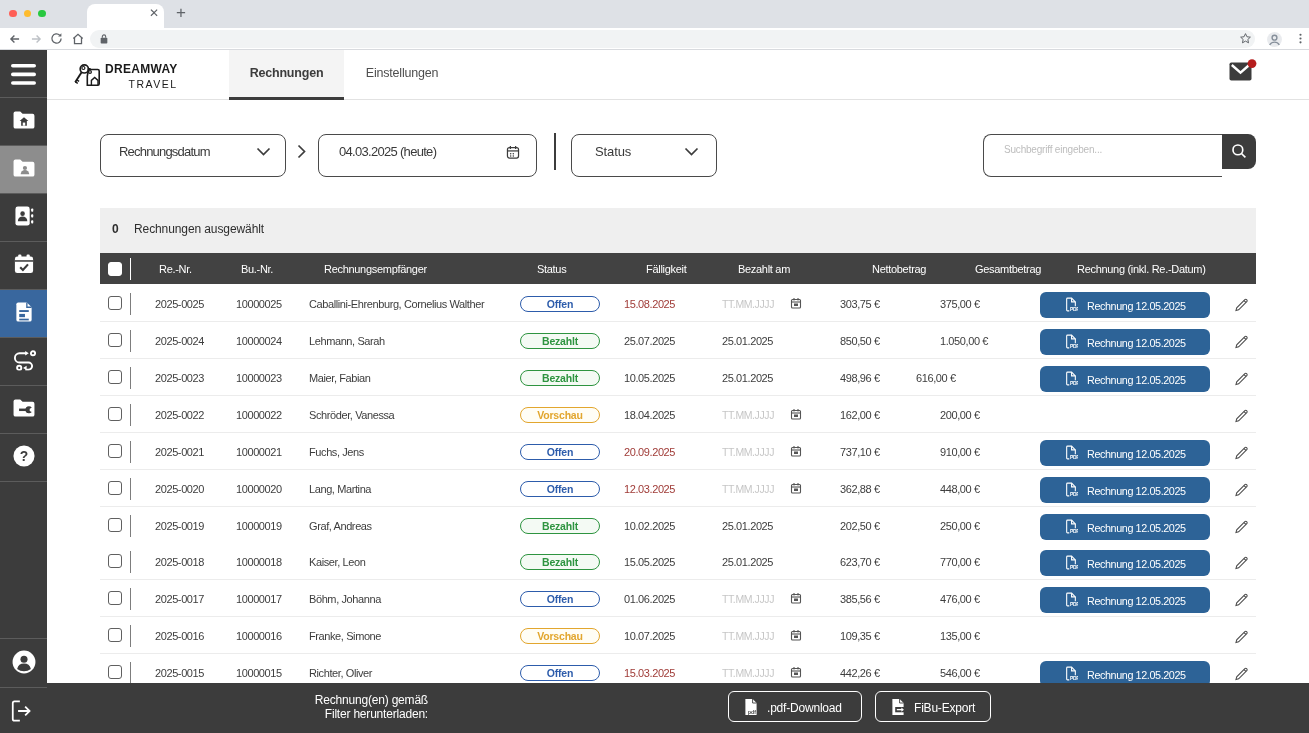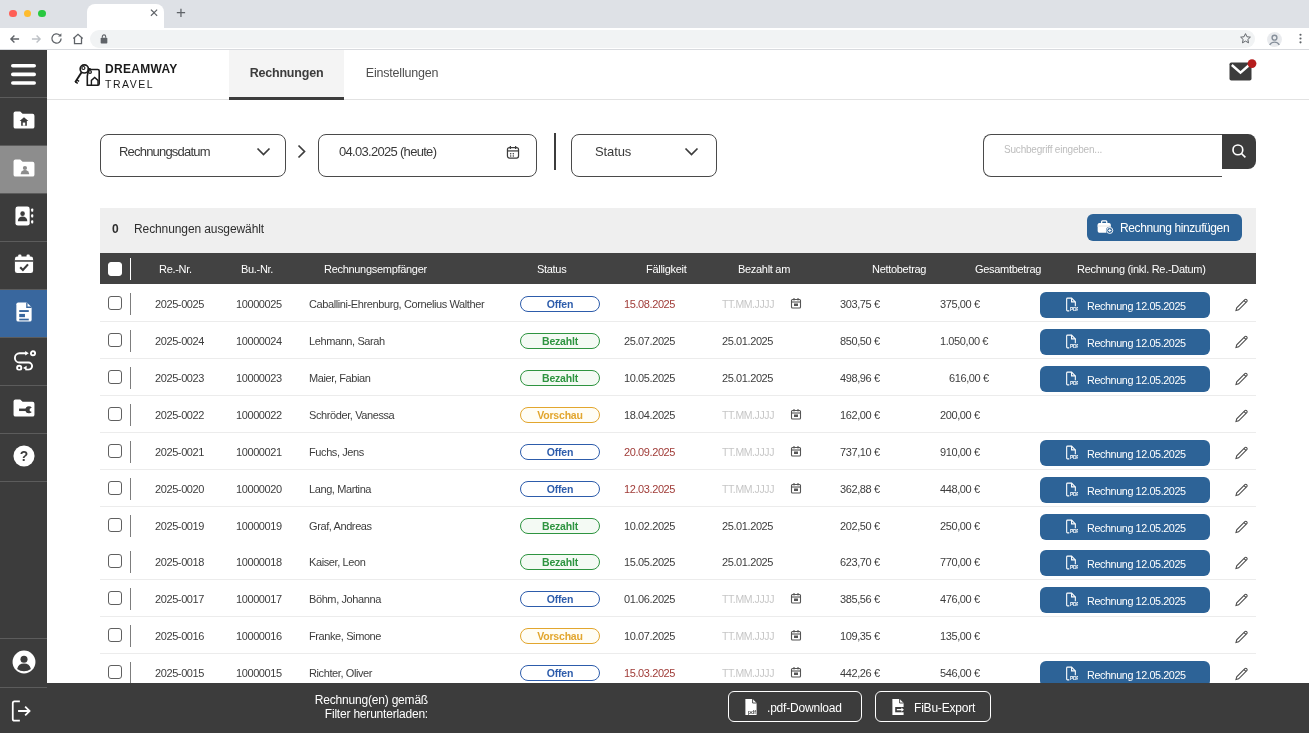--- a/index.html
+++ b/index.html
@@ -14,21 +14,21 @@
   #newtab { position:absolute; left:176px; top:3px; color:#5f6368; font-size:17px; font-weight:400; }
   #addrbar { position:absolute; left:0; top:28px; width:1309px; height:22px; background:#fff; border-bottom:1px solid #d8dade; }
   #addrpill { position:absolute; left:90px; top:30px; width:1165px; height:18px; border-radius:9px; background:#f1f3f4; }
   
   #sidebar { position:absolute; left:0; top:50px; width:47px; height:683px; background:#3c3c3c; }
   .sbsep { position:absolute; left:0; width:47px; height:1px; background:#5c5c5c; }
   .sbit { position:absolute; left:0; width:47px; height:48px; }
   .sbic { position:absolute; left:50%; top:51.5%; transform:translate(-50%,-50%); }
   
   #header { position:absolute; left:47px; top:50px; width:1262px; height:50px; background:#fff; border-bottom:1px solid #e2e2e2; }
-  #logotext { position:absolute; left:105px; top:62px; color:#1a1a1a; }
+  #logotext { position:absolute; left:105px; top:62px; color:#1a1a1a;text-align:right; }
   #logotext .l1 { font-size:12px; font-weight:bold; letter-spacing:0.3px; display:block; }
   #logotext .l2 { font-size:10.5px; letter-spacing:1.5px; display:block; margin-top:2px; }
   .tab1 { position:absolute; left:229px; top:50px; width:115px; height:50px; background:#f4f4f4; border-bottom:3px solid #3c3c3c; text-align:center; line-height:47px; font-size:12.5px; font-weight:bold; color:#3c3c3c; letter-spacing:-0.2px; }
   .tab2 { position:absolute; left:344px; top:50px; width:116px; height:50px; text-align:center; line-height:47px; font-size:12.5px; color:#4e4e4e; letter-spacing:-0.2px; }
   
   .field { position:absolute; top:134px; height:43px; border:1px solid #4a4a4a; border-radius:8px; background:#fff; font-size:13px; color:#3a3a3a; letter-spacing:-0.5px; }
   .field .lab { position:absolute; top:9px; }
   
   #selbar { position:absolute; left:100px; top:208px; width:1156px; height:45px; background:#efefef; }
   #thead { position:absolute; left:100px; top:253px; width:1156px; height:31px; background:#424242; color:#fff; font-size:11px; letter-spacing:-0.3px; }
@@ -242,31 +242,20 @@
   </div>
 <div class="abs" style="left:1222px;top:134px;width:34px;height:35px;background:#3c3c3c;border-radius:0 8px 8px 0"></div>
 <svg class="abs" style="left:1230px;top:142px" width="18" height="18" viewBox="0 0 24 24" fill="none" stroke="#fff" stroke-width="2.2">
     <circle cx="10.5" cy="10.5" r="6.5"></circle>
     <path d="M15.3 15.3l5.2 5.2"></path>
   </svg>
 
 <div id="selbar">
   <span class="abs" style="left:12px;top:14px;font-size:12px;font-weight:bold;color:#2e2e2e">0</span>
   <span class="abs" style="left:34px;top:14px;font-size:12px;font-weight:normal;color:#2e2e2e;letter-spacing:-0.1px">Rechnungen ausgewählt</span>
-  <div class="abs" style="left:987px;top:6px;width:155px;height:27px;background:#2d6397;border-radius:6px">
-    <svg class="abs" style="left:10px;top:6px" width="17" height="15" viewBox="0 0 26 22" fill="#fff">
-        <rect x="1" y="4" width="20" height="15" rx="2.5"></rect>
-        <rect x="7" y="1" width="8" height="4" rx="1.5" fill="none" stroke="#fff" stroke-width="2"></rect>
-        <rect x="1" y="7.5" width="20" height="2.5" fill="#efefef"></rect>
-        <circle cx="19.5" cy="15.5" r="5.8" fill="#2d6397"></circle>
-        <circle cx="19.5" cy="15.5" r="4.6" fill="none" stroke="#fff" stroke-width="1.5"></circle>
-        <path d="M19.5 13v5M17 15.5h5" stroke="#fff" stroke-width="1.5"></path>
-      </svg>
-    <span class="abs" style="left:33px;top:7px;font-size:12px;color:#fff;letter-spacing:-0.4px">Rechnung hinzufügen</span>
-  </div>
 </div>
 <div id="thead">
   <span class="cb" style="left:8px;top:9px;border-color:#fff;background:#fff"></span>
   <span class="vline" style="left:29.5px;top:5px;background:#fff"></span>
   <span style="left:59px">Re.-Nr.</span>
   <span style="left:141px">Bu.-Nr.</span>
   <span style="left:224px">Rechnungsempfänger</span>
   <span style="left:437px">Status</span>
   <span style="left:546px">Fälligkeit</span>
   <span style="left:638px">Bezahlt am</span>
@@ -331,21 +320,21 @@
 <div class="row" style="top:359px">
     <span class="cb"></span>
     <span class="vline"></span>
     <span class="c" style="left:55px">2025-0023</span>
     <span class="c" style="left:136px">10000023</span>
     <span class="c" style="left:209px">Maier, Fabian</span>
     <span class="pill" style="border-color:#2e9440;color:#2e9440;background:#f4faf4">Bezahlt</span>
     <span class="c" style="left:524px;color:#3d3d3d">10.05.2025</span>
     <span class="c" style="left:622px">25.01.2025</span>
     <span class="c" style="left:740px">498,96 €</span>
-    <span class="c" style="left:849px">616,00 €</span>
+    <span class="c" style="left:816px">616,00 €</span>
     <span class="rbtn">
       <svg width="14" height="15" viewBox="0 0 24 26" fill="none" stroke="#fff" stroke-width="1.9">
         <path d="M19.5 16V8.5L13 2H6a1.5 1.5 0 0 0-1.5 1.5v19A1.5 1.5 0 0 0 6 24h3"></path>
         <path d="M13 2v6.5h6.5"></path>
         <text x="10.5" y="25" font-size="8.5" font-weight="bold" fill="#fff" stroke="none" font-family="Liberation Sans" letter-spacing="-0.5">PDF</text>
       </svg>
       <span>Rechnung 12.05.2025</span>
     </span>
     <span class="pencil"><svg width="15.5" height="15.5" viewBox="0 0 24 24" fill="none" stroke="#4a4a4a" stroke-width="1.6">
         <path d="M3 21l1.2-4.2L16.8 4.2a1.9 1.9 0 0 1 2.7 0l.3.3a1.9 1.9 0 0 1 0 2.7L7.2 19.8z"></path>

